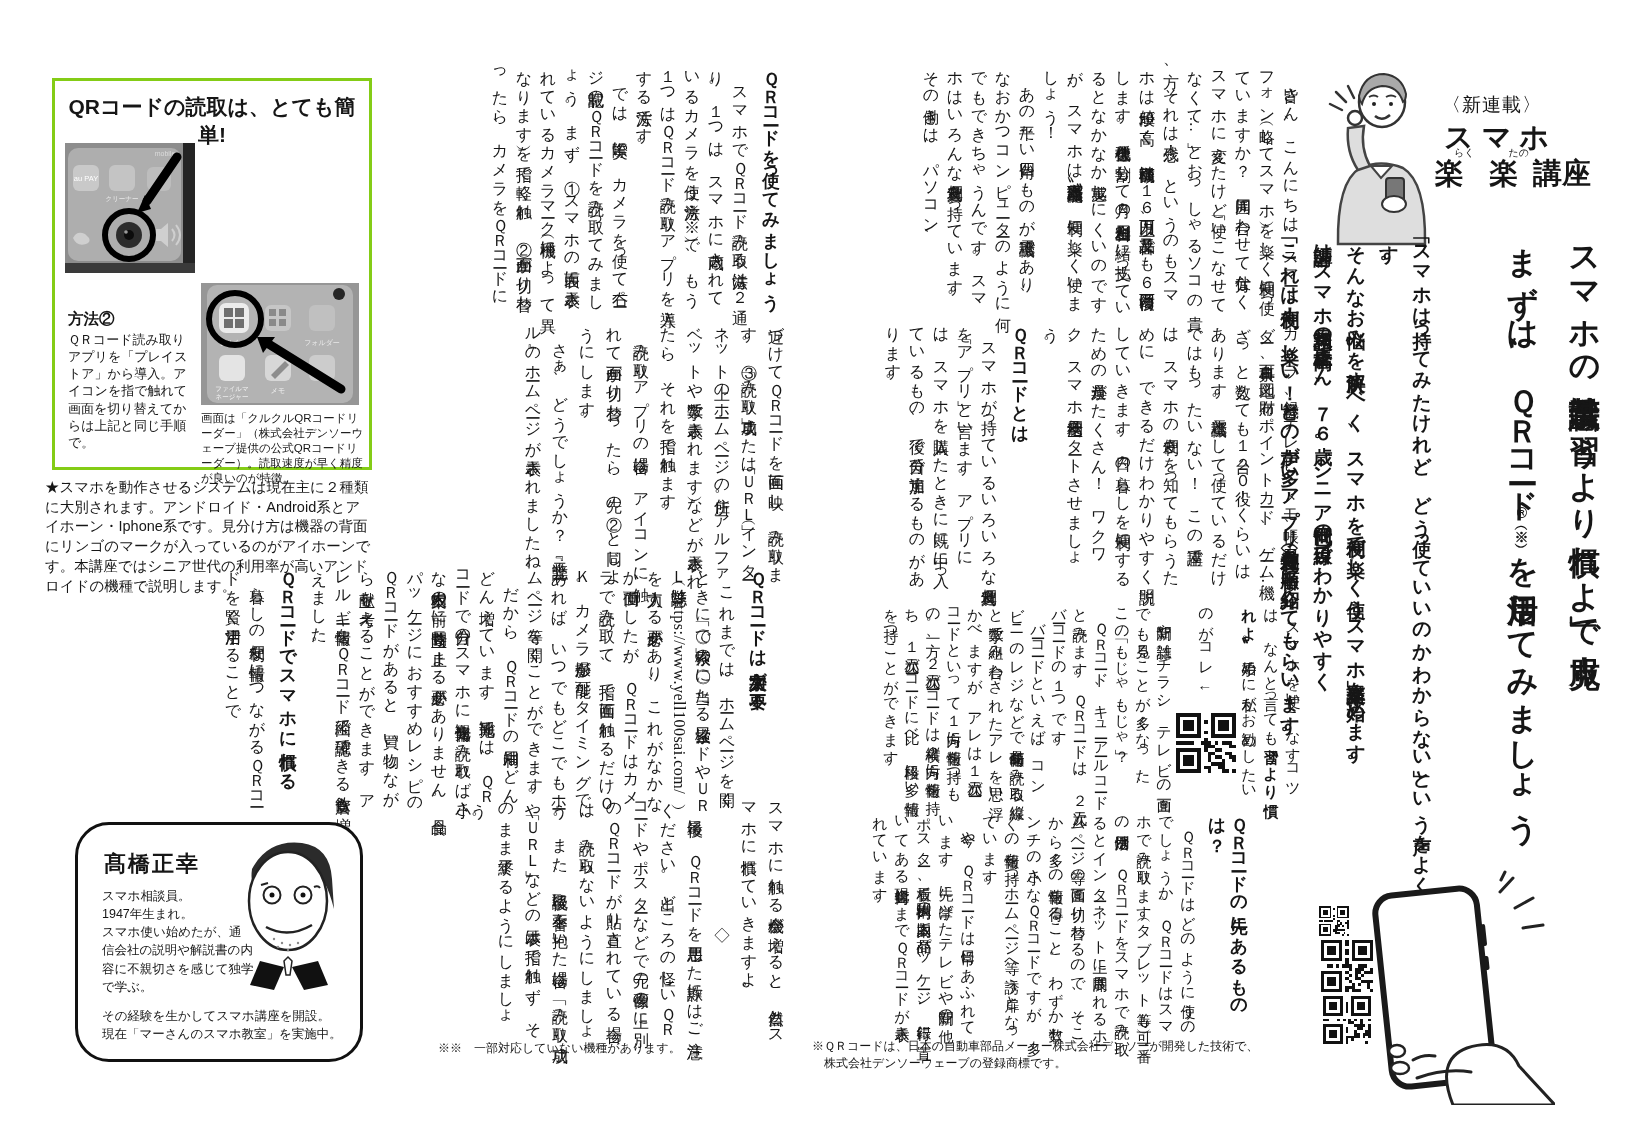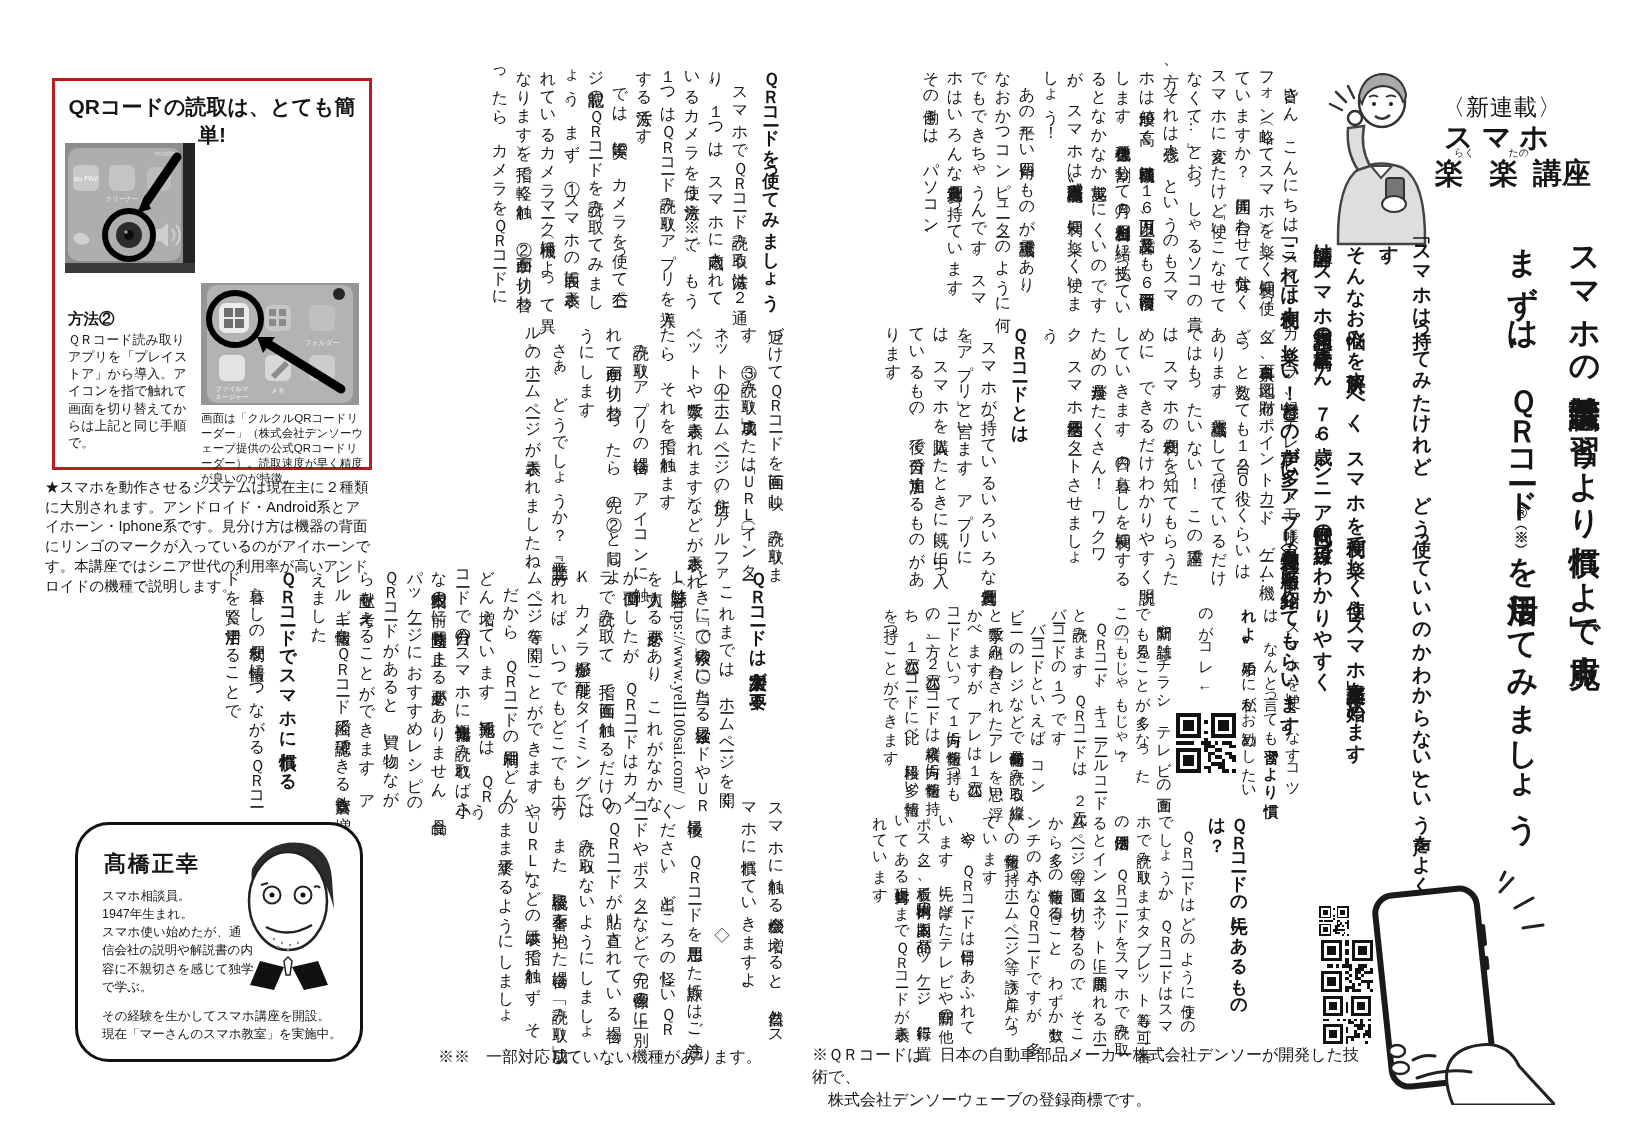--- a/index.html
+++ b/index.html
@@ -21,44 +21,44 @@
   
   .title-wrap{position:absolute;right:10px;top:226px;height:732px;
               font-family:"Liberation Sans",sans-serif;font-weight:700;font-size:31px;}
   .tcol{line-height:62px;letter-spacing:1px;}
   .sup{font-size:14px;letter-spacing:0;}
   
   .lead{position:absolute;right:186px;top:232px;height:728px;
         font-family:"Liberation Sans",sans-serif;font-weight:700;font-size:19px;}
   .lead>div{line-height:33px;letter-spacing:-0.5px;}
   
-  .series{font-family:"Liberation Sans",sans-serif;font-size:23px;letter-spacing:1px;text-align:center;}
+  .series{font-family:"Liberation Sans",sans-serif;font-size:19px;letter-spacing:1px;text-align:center;}
   .h-sumaho{font-family:"Liberation Sans",sans-serif;font-weight:700;font-size:29px;letter-spacing:8px;}
   .h-kouza{display:flex;align-items:flex-end;font-family:"Liberation Sans",sans-serif;font-weight:700;}
   .ru{display:inline-flex;flex-direction:column;align-items:center;margin-right:4px;}
   .rt{font-size:10px;line-height:1;font-weight:400;margin-left:30px;}
   .rbg{font-size:29px;line-height:1.05;}
   
   .side-box{position:absolute;left:52px;top:78px;width:320px;height:392px;
-            border:3px solid #b91c1c;background:#fff;box-sizing:border-box;padding-left:20px;}
+            border:3px solid #84cc16;background:#fff;box-sizing:border-box;padding-left:20px;}
   .side-title{position:absolute;left:0;right:0;top:12px;text-align:center;
               font-family:"Liberation Sans",sans-serif;font-weight:700;font-size:21px;}
   .method-label{font-family:"Liberation Sans",sans-serif;font-weight:700;font-size:15.5px;margin:0;}
   .method-text{font-family:"Liberation Sans",sans-serif;font-size:13px;line-height:1.32;margin:1px 0 0;}
   .caption{position:absolute;font-family:"Liberation Sans",sans-serif;font-size:11.5px;line-height:1.3;}
   .star-note{position:absolute;left:45px;top:478px;width:330px;
              font-family:"Liberation Sans",sans-serif;font-size:14.5px;line-height:1.36;}
   
   .profile{position:absolute;left:75px;top:822px;width:288px;height:240px;box-sizing:border-box;
            border:3px solid #111;border-radius:34px;background:#fff;padding-left:13px;}
   .profile-name{position:absolute;left:26px;top:24px;font-family:"Liberation Sans",sans-serif;
                 font-weight:700;font-size:22px;letter-spacing:2px;}
   .bio{position:absolute;font-family:"Liberation Sans",sans-serif;font-size:12.5px;line-height:1.45;}
   
-  .fnote{position:absolute;font-family:Liberation Serif, serif;font-size:16px;line-height:1.4;margin-top:6px;}
+  .fnote{position:absolute;font-family:Liberation Serif, serif;font-size:12px;line-height:1.4;}
   .fn-indent{padding-left:1em;}
   
   .qr-inline{display:inline-block;width:60px;height:60px;margin:6px 2px;background:#fff;}
   .qr-abs{position:absolute;background:#fff;}
   svg text{font-family:"Liberation Sans",sans-serif;}
 </style>
 </head>
 <body>
 
 <div class="page">

